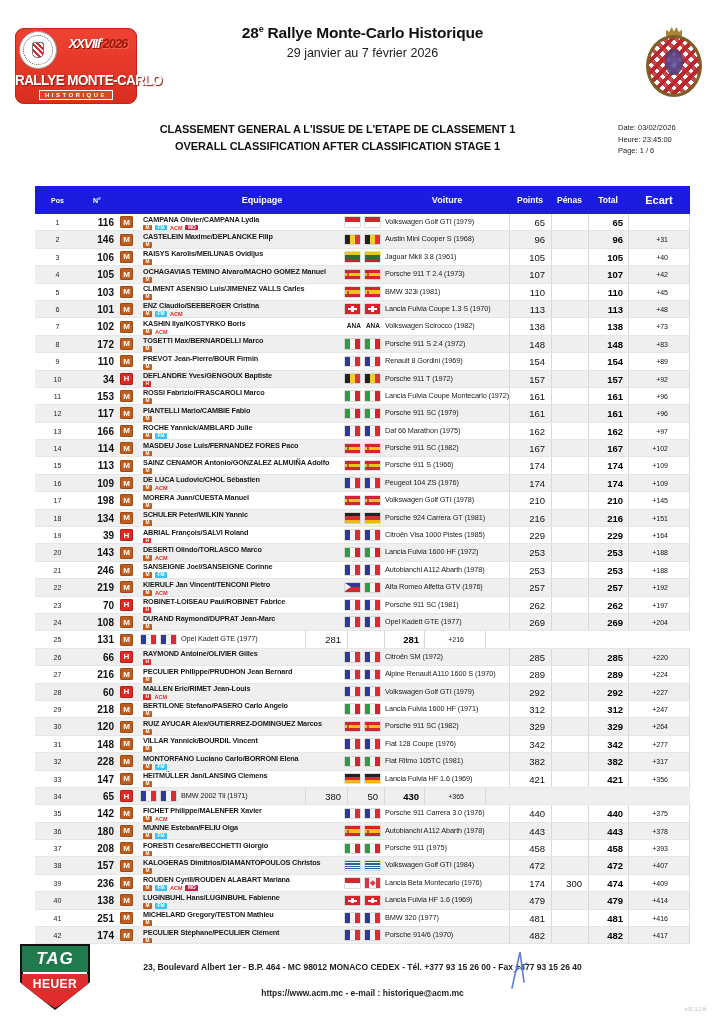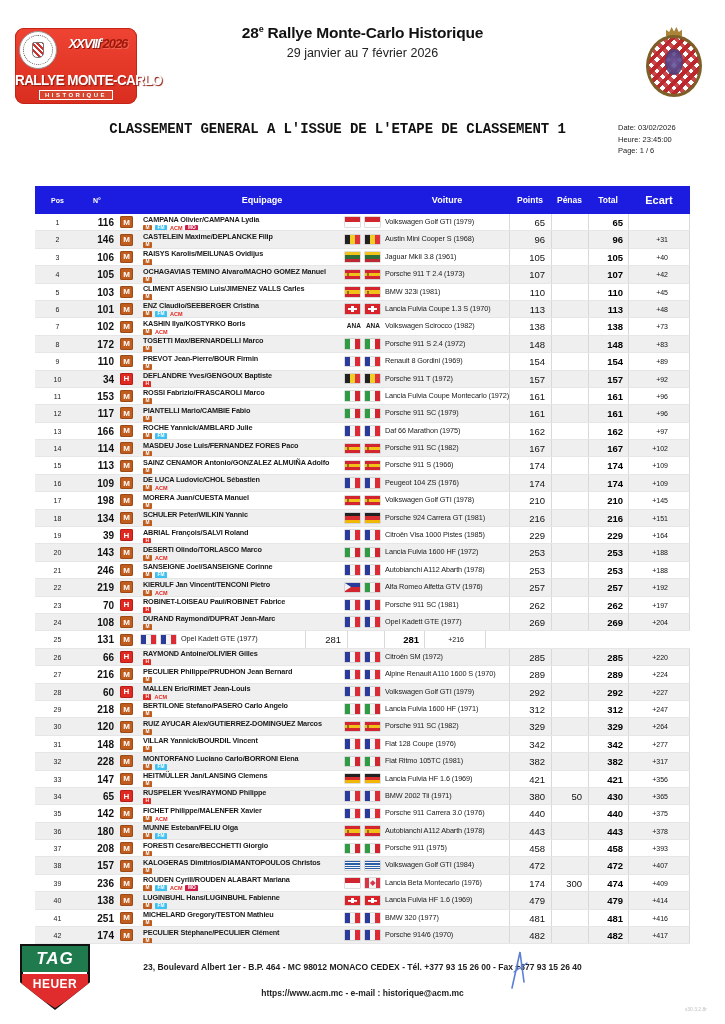--- a/index.html
+++ b/index.html
@@ -33,21 +33,21 @@
                   clip-path:polygon(0 100%,0 30%,20% 55%,35% 0,50% 50%,65% 0,80% 55%,100% 30%,100% 100%); }
   .crest .oval { position:absolute; left:0; top:8px; width:56px; height:62px; border-radius:50%;
                  border:3px solid #7d5f27; overflow:hidden;
                  background:repeating-linear-gradient(45deg,rgba(190,40,45,.85) 0 4px,rgba(255,255,255,0) 4px 8px),
                             repeating-linear-gradient(-45deg,#b9282d 0 4px,#fff 4px 8px); }
   .crest .core { position:absolute; left:19px; top:22px; width:18px; height:26px; border-radius:50%;
                  background:radial-gradient(#6a5aa8,#3d3266); opacity:.9; }
 
   
   .class-head { position:absolute; left:80px; right:130px; top:121px; text-align:center; }
-  .class-head div { font-size:14px; font-weight:bold; color:#111; line-height:16.5px; letter-spacing:-0.1px;font-family:Liberation Mono, monospace; }
+  .class-head div { font-size:11px; font-weight:bold; color:#111; line-height:16.5px; letter-spacing:-0.1px; }
   .meta { position:absolute; left:618px; top:122px; width:100px; font-size:7.5px; color:#222; line-height:11.5px; }
 
   
   .tbl { position:absolute; left:35px; top:186px; width:655px; }
   .thead { display:flex; height:28px; background:#1c1ce0; color:#fff; align-items:center; }
   .thead .hc { text-align:center; font-weight:bold; }
   .hc.h-pos { width:45px; font-size:7px; }
   .hc.h-num { width:34px; font-size:7px; }
   .hc.h-cat { width:25px; }
   .hc.h-equ { width:246px; font-size:9px; }
@@ -126,20 +126,21 @@
   </div>
 
   <div class="crest">
     <div class="crown"></div>
     <div class="oval"></div>
     <div class="core"></div>
   </div>
 
   <div class="class-head">
     <div>CLASSEMENT GENERAL A L'ISSUE DE L'ETAPE DE CLASSEMENT 1</div>
+    <div>OVERALL CLASSIFICATION AFTER CLASSIFICATION STAGE 1</div>
   </div>
   <div class="meta">
     <div>Date: 03/02/2026</div>
     <div>Heure: 23:45:00</div>
     <div>Page: 1 / 6</div>
   </div>
 
   <div class="tbl">
     <div class="thead">
       <div class="hc h-pos">Pos</div>
@@ -911,26 +912,20 @@
           <div class="c pen"></div>
           <div class="c tot">421</div>
           <div class="c eca">+356</div>
         </div>
         <div class="trow">
           <div class="c pos">34</div>
           <div class="c num">65</div>
           <div class="c cat">
             <span class="catb cH">H</span>
           </div>
-          <div class="c equ">
-            <div class="nm">RUSPELER Yves/RAYMOND Philippe</div>
-            <div class="bl">
-              <span class="tagb bH">H</span>
-            </div>
-          </div>
           <div class="c flg">
             <span class="flag" style="background: linear-gradient(90deg, rgb(42, 59, 156) 0px, rgb(42, 59, 156) 33%, rgb(245, 245, 245) 33%, rgb(245, 245, 245) 67%, rgb(221, 43, 53) 67%);"></span>
             <span class="flag" style="background: linear-gradient(90deg, rgb(42, 59, 156) 0px, rgb(42, 59, 156) 33%, rgb(245, 245, 245) 33%, rgb(245, 245, 245) 67%, rgb(221, 43, 53) 67%);"></span>
           </div>
           <div class="c car">BMW 2002 Tii (1971)</div>
           <div class="c pts">380</div>
           <div class="c pen">50</div>
           <div class="c tot">430</div>
           <div class="c eca">+365</div>
         </div>

